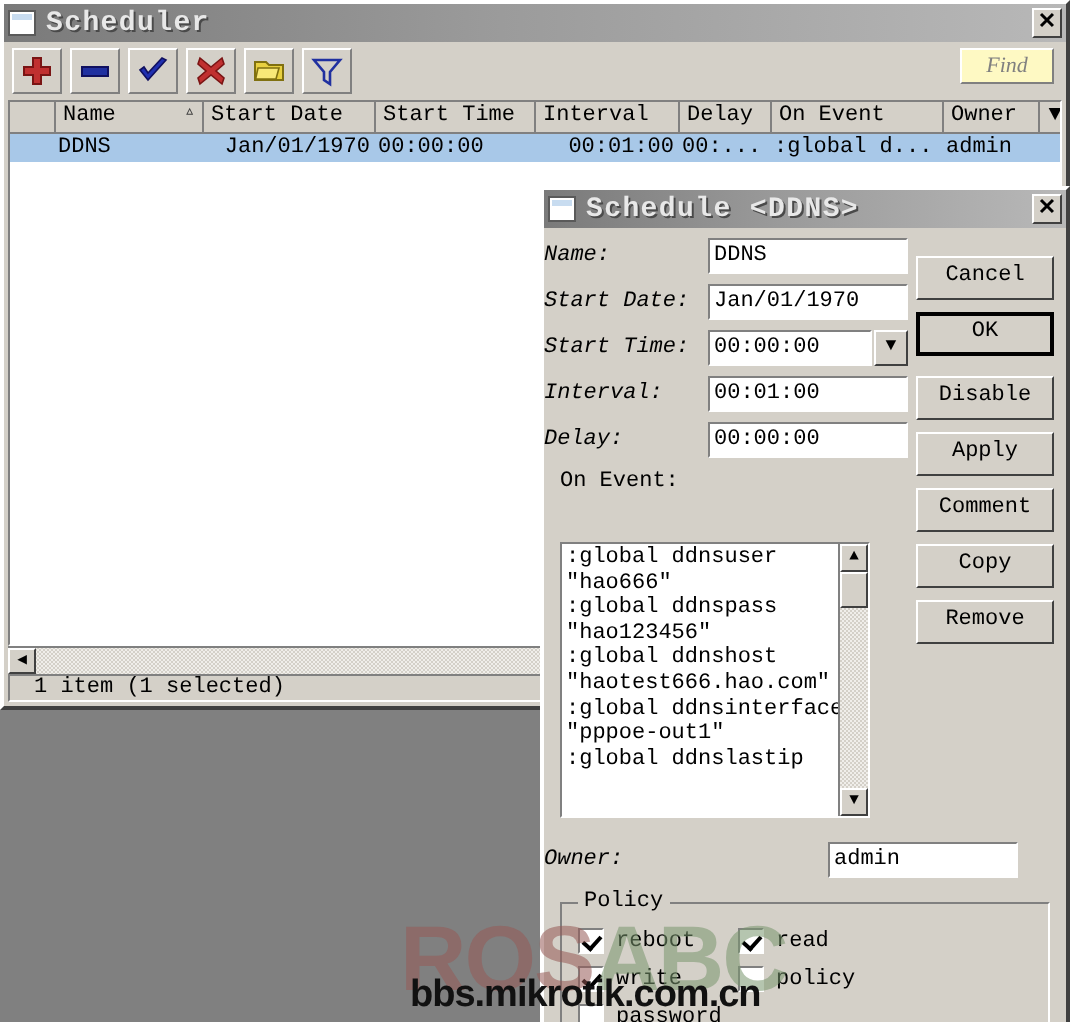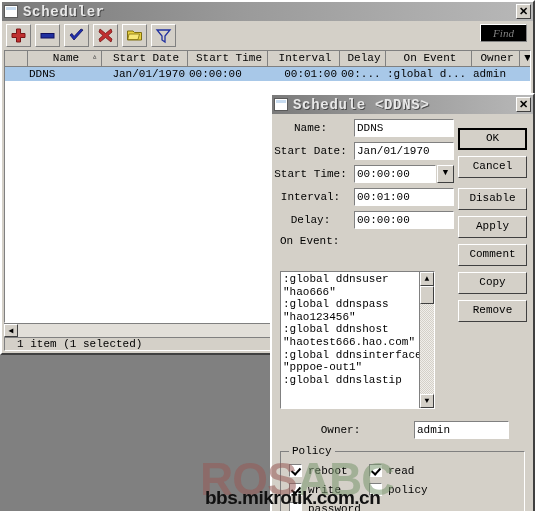--- a/index.html
+++ b/index.html
@@ -108,21 +108,21 @@
     position: relative;
     cursor: default;
   }
   .tbtn svg { display:block; margin: 2px auto 0; }
   .find-btn {
     position: absolute;
     right: 6px;
     top: 3px;
     width: 47px;
     height: 18px;
-    background: #000000;
+    background: #fef9c3;
     border-top: 1px solid #ffffff;
     border-left: 1px solid #ffffff;
     border-right: 1px solid #808080;
     border-bottom: 1px solid #808080;
     box-sizing: border-box;
     color: #808080;
     font-style: italic;
     font-size: 11px;
     text-align: center;
     line-height: 16px;
@@ -145,21 +145,21 @@
   table.grid {
     border-collapse: collapse;
     width: 100%;
     table-layout: fixed;
     font-size: 11px;
   }
   table.grid th {
     background: #d4d0c8;
     border-right: 1px solid #808080;
     border-bottom: 1px solid #808080;
-    text-align: center;
+    text-align: left;
     font-weight: normal;
     padding: 1px 0 1px 4px;
     height: 15px;
     box-sizing: border-box;
     position: relative;
     color: #000;
     overflow: hidden;
     white-space: nowrap;
   }
   table.grid th.sorted::after {
@@ -244,26 +244,27 @@
     padding: 0;
   }
   .form-row {
     display: flex;
     align-items: center;
     margin: 4px 0 0 0;
     height: 19px;
   }
   .form-label {
     width: 82px;
-    text-align: center;
+    text-align: left;
     padding-right: 5px;
     font-size: 11px;
     color: #000;
     white-space: nowrap;
     box-sizing: border-box;
+    font-style: italic;
   }
   .tfield {
     background: #ffffff;
     border-top: 1px solid #808080;
     border-left: 1px solid #808080;
     border-right: 1px solid #ffffff;
     border-bottom: 1px solid #ffffff;
     height: 18px;
     box-sizing: border-box;
     font-family: "Liberation Mono", monospace;
@@ -654,22 +655,22 @@
           
         </div>
         <div class="chk-item">
           
           
         </div>
       </div>
     </fieldset>
 
     <div class="dlg-buttons">
+      <div class="dbtn">Cancel</div>
       <div class="dbtn default">OK</div>
-      <div class="dbtn">Cancel</div>
       <div class="dbtn gap">Disable</div>
       <div class="dbtn">Apply</div>
       <div class="dbtn">Comment</div>
       <div class="dbtn">Copy</div>
       <div class="dbtn">Remove</div>
     </div>
 
   </div>
 </div>
 

